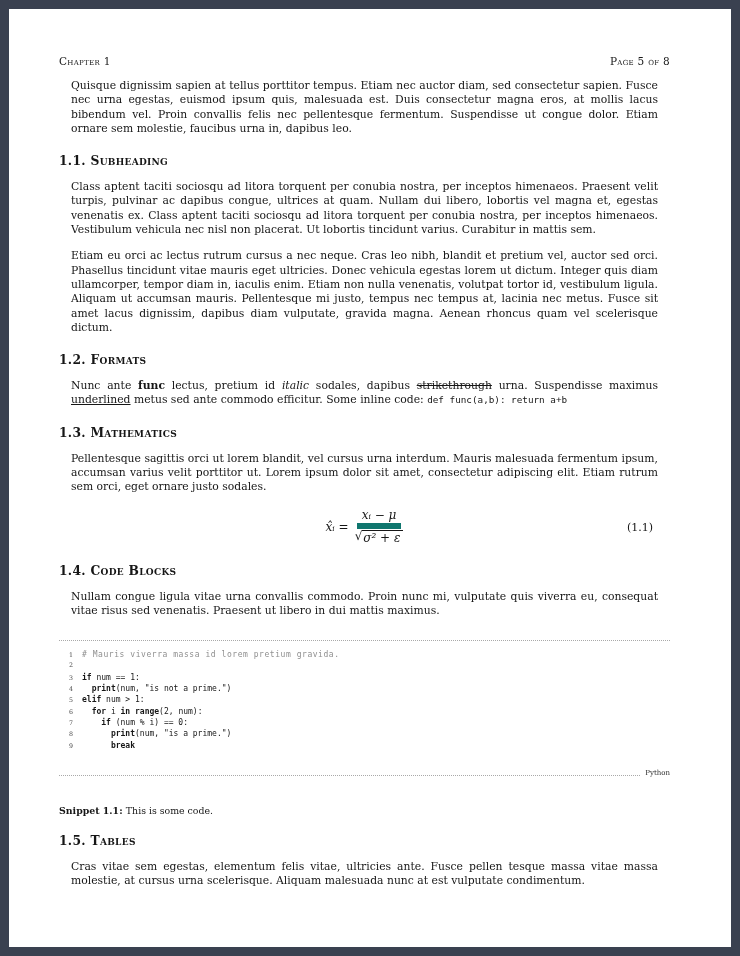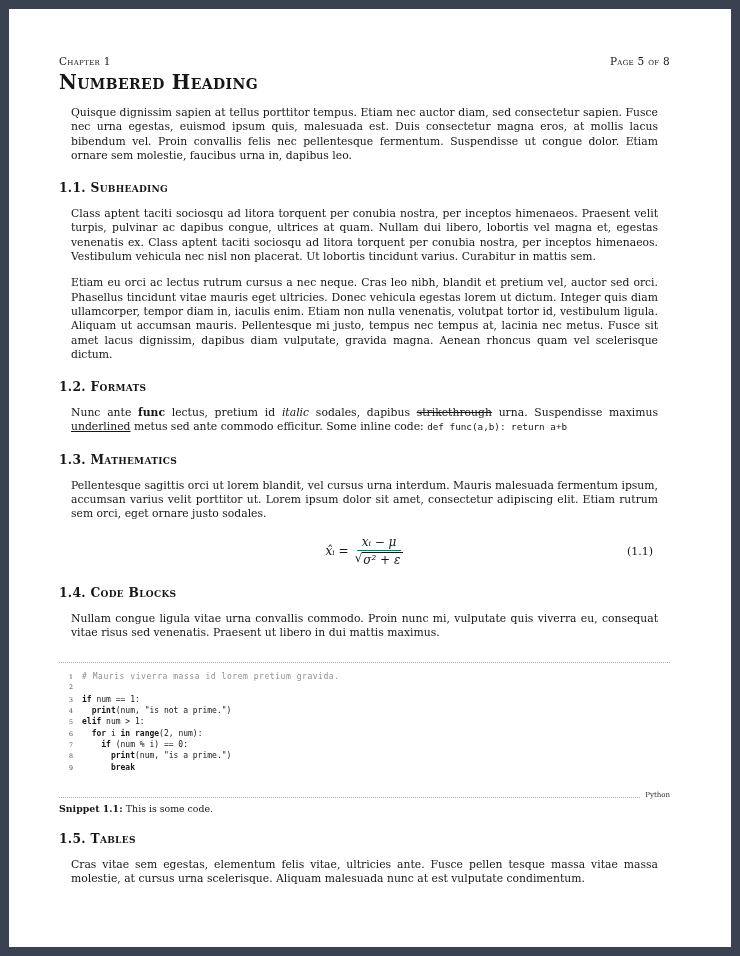--- a/index.html
+++ b/index.html
@@ -23,51 +23,50 @@
   .b{font-weight:bold;}
   .i{font-style:italic;}
   .st{text-decoration:line-through;}
   .u{text-decoration:underline;}
   .code{font-family:"DejaVu Sans Mono", monospace;font-size:9.3px;}
   
   .equation{position:relative;display:flex;justify-content:center;align-items:center;
     margin:13px 0 6px 0;font-style:italic;font-size:12px;}
   .eq-lhs{margin-right:6px;}
   .frac{display:inline-flex;flex-direction:column;align-items:center;}
-  .frac .num{display:block;border-bottom:1px solid #0f766e;padding:0 5px 1px 5px;text-align:right;}
+  .frac .num{display:block;border-bottom:6px solid #0f766e;padding:0 5px 1px 5px;text-align:right;}
   .frac .den{display:inline-flex;align-items:flex-start;padding-top:1px;}
   .sqrt-sym{font-style:normal;line-height:1.1;}
   .radicand{border-top:1px solid #161616;padding:0 3px 0 1px;line-height:1.25;}
   .eq-tag{position:absolute;right:17px;top:50%;transform:translateY(-50%);
     font-style:normal;font-size:11px;}
   
   .codeblock{margin-top:22px;font-family:"DejaVu Sans Mono", monospace;font-size:8px;}
   .code-top{border-top:1px dotted #a9a9a9;height:1px;margin-bottom:7px;}
   .code-line{display:flex;align-items:baseline;height:11.3px;}
   .ln{width:14px;min-width:14px;text-align:right;margin-right:9px;
     font-size:6.3px;color:#4a4a4a;font-family:"DejaVu Serif", serif;}
   .ct{white-space:pre;line-height:11.3px;}
   .kw{font-weight:bold;}
   .cm{color:#8f8f8f;letter-spacing:0.55px;}
   .code-bottom{display:flex;align-items:flex-end;margin-top:18px;}
   .code-bottom .dots{flex:1;border-top:1px dotted #a9a9a9;height:1px;}
   .lang{font-size:7px;margin-left:5px;color:#2a2a2a;font-family:"DejaVu Serif", serif;}
-  .caption{margin-top:4px;font-size:9.4px;text-align:left;}
+  .caption{margin-top:28px;font-size:9.4px;text-align:left;}
 </style>
 </head>
 <body style="background: rgb(58, 65, 80);">
 
 <div class="page">
 
   <div class="hdr">
     <span>Chapter 1</span>
     <span>Page 5 of 8</span>
   </div>
 
-  <div class="title">Numbered Heading</div>
 
   <p>Quisque dignissim sapien at tellus porttitor tempus. Etiam nec auctor diam, sed consectetur sapien. Fusce nec urna egestas, euismod ipsum quis, malesuada est. Duis consectetur magna eros, at mollis lacus bibendum vel. Proin convallis felis nec pellentesque fermentum. Suspendisse ut congue dolor. Etiam ornare sem molestie, faucibus urna in, dapibus leo.</p>
 
   <div class="sec-h">1.1. Subheading</div>
   <p>Class aptent taciti sociosqu ad litora torquent per conubia nostra, per inceptos himenaeos. Praesent velit turpis, pulvinar ac dapibus congue, ultrices at quam. Nullam dui libero, lobortis vel magna et, egestas venenatis ex. Class aptent taciti sociosqu ad litora torquent per conubia nostra, per inceptos himenaeos. Vestibulum vehicula nec nisl non placerat. Ut lobortis tincidunt varius. Curabitur in mattis sem.</p>
 
   <p>Etiam eu orci ac lectus rutrum cursus a nec neque. Cras leo nibh, blandit et pretium vel, auctor sed orci. Phasellus tincidunt vitae mauris eget ultricies. Donec vehicula egestas lorem ut dictum. Integer quis diam ullamcorper, tempor diam in, iaculis enim. Etiam non nulla venenatis, volutpat tortor id, vestibulum ligula. Aliquam ut accumsan mauris. Pellentesque mi justo, tempus nec tempus at, lacinia nec metus. Fusce sit amet lacus dignissim, dapibus diam vulputate, gravida magna. Aenean rhoncus quam vel scelerisque dictum.</p>
 
   <div class="sec-h">1.2. Formats</div>
   <p><span>Nunc ante </span><span class="b">func</span><span> lectus, pretium id </span><span class="i">italic</span><span> sodales, dapibus </span><span class="st">strikethrough</span><span> urna. Suspendisse maximus </span><span class="u">underlined</span><span> metus sed ante commodo efficitur. Some inline code: </span><span class="code">def func(a,b): return a+b</span></p>

